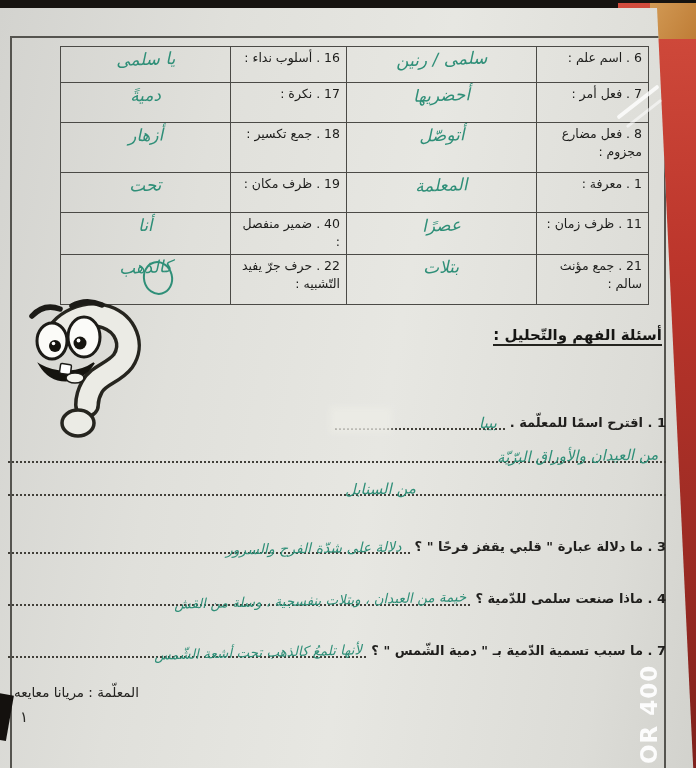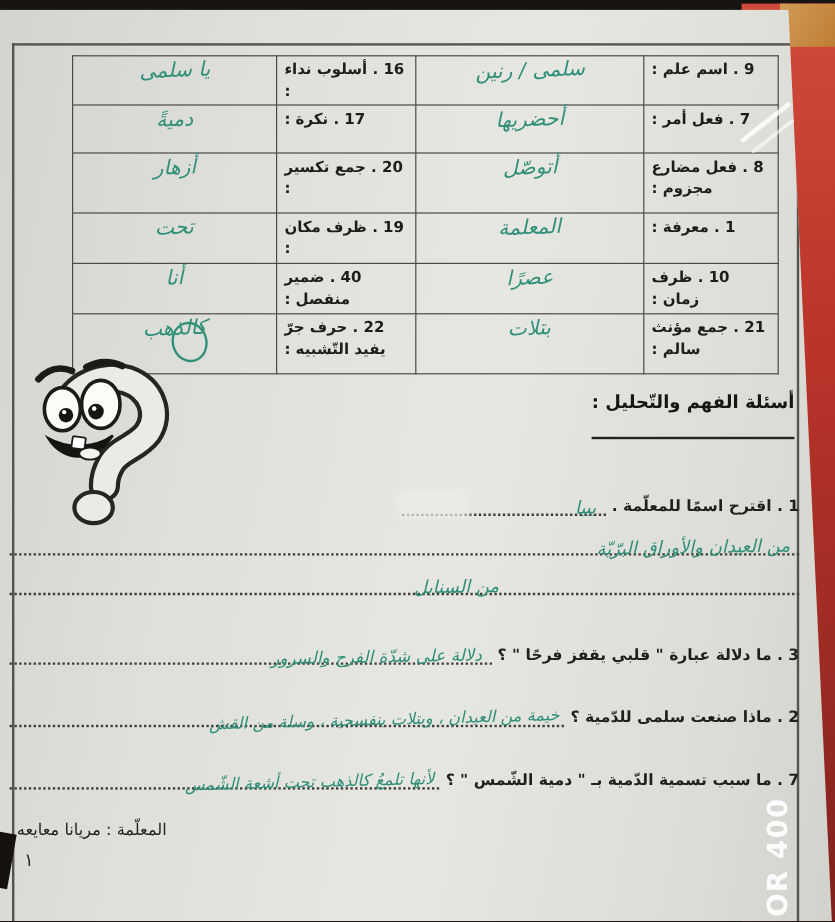--- a/index.html
+++ b/index.html
@@ -17,32 +17,32 @@
   .paper{position:absolute;left:0;top:8px;width:696px;height:760px;
     background:linear-gradient(100deg,#d3d3cf 0%,#e0e0db 28%,#e7e7e2 55%,#dcdcd7 86%,#d2d2cd 100%);
     clip-path:polygon(0 0,94.4% 0,99.6% 100%,0 100%);}
   .frame{position:absolute;left:10px;right:30px;top:28px;height:980px;
     border:2px solid #55544f;border-bottom:0;}
 
   
   table.gram{position:absolute;left:60px;right:48px;top:38px;width:588px;
     border-collapse:collapse;direction:rtl;table-layout:fixed;}
   table.gram td{border:1.8px solid #4b4a46;padding:2px 6px;vertical-align:top;}
-  td.lbl{font-size:12.5px;font-weight:700;color:#1d1d1b;text-align:left;line-height:1.45;}
+  td.lbl{font-size:12.5px;font-weight:400;color:#1d1d1b;text-align:right;line-height:1.45;}
   td.ans{text-align:center;vertical-align:middle;position:relative;}
   .ink{color:#2f8f78;font-style:italic;}
   td.ans .ink{display:inline-block;font-size:17px;transform:rotate(-2deg);letter-spacing:.5px;}
   tr.h1{height:36px} tr.h2{height:40px} tr.h3{height:50px}
   tr.h4{height:40px} tr.h5{height:42px} tr.h6{height:50px}
   .circle-mark{position:absolute;right:34%;top:6px;width:26px;height:30px;
     border:2.5px solid #2f8f78;border-radius:50%;transform:rotate(-14deg);}
 
   
   .sec-title{position:absolute;right:34px;top:318px;direction:rtl;font-size:15px;
-    font-weight:700;color:#161614;border-bottom:2px solid #24241f;padding-bottom:20px;text-align:right;}
+    font-weight:700;color:#161614;border-bottom:2px solid #24241f;padding-bottom:0;text-align:right;}
 
   
   .questions{position:absolute;left:8px;right:30px;top:380px;direction:rtl;}
   .qline{display:flex;direction:rtl;align-items:flex-end;margin-bottom:10px;
     font-size:13px;font-weight:700;color:#201f1d;}
   .q-text{white-space:nowrap;padding-left:5px;margin-top:27px;}
   .dots{flex:1;border-bottom:2px dotted #413f39;position:relative;height:21px;text-align:right;}
   .dots.short{flex:none;width:170px;}
   .dots .ans{position:absolute;bottom:-4px;right:8px;white-space:nowrap;font-weight:400;
     font-size:15px;transform:rotate(-1deg);}
@@ -82,45 +82,45 @@
 
     <table class="gram">
       <colgroup>
           <col style="width:112px">
           <col style="width:190px">
           <col style="width:116px">
           <col style="width:170px">
         </colgroup>
       <tbody>
           <tr class="h1">
-        <td class="lbl">9 . اسم علم :</td>
+        <td class="lbl">6 . اسم علم :</td>
         <td class="ans"><span class="ink">سلمى / رنين</span></td>
         <td class="lbl">16 . أسلوب نداء :</td>
         <td class="ans"><span class="ink">يا سلمى</span></td>
       </tr>
       <tr class="h2">
         <td class="lbl">7 . فعل أمر :</td>
         <td class="ans"><span class="ink">أحضريها</span></td>
         <td class="lbl">17 . نكرة :</td>
         <td class="ans"><span class="ink">دميةً</span></td>
       </tr>
       <tr class="h3">
         <td class="lbl">8 . فعل مضارع مجزوم :</td>
         <td class="ans"><span class="ink">أتوصّل</span></td>
-        <td class="lbl">20 . جمع تكسير :</td>
+        <td class="lbl">18 . جمع تكسير :</td>
         <td class="ans"><span class="ink">أزهار</span></td>
       </tr>
       <tr class="h4">
         <td class="lbl">1 . معرفة :</td>
         <td class="ans"><span class="ink">المعلمة</span></td>
         <td class="lbl">19 . ظرف مكان :</td>
         <td class="ans"><span class="ink">تحت</span></td>
       </tr>
       <tr class="h5">
-        <td class="lbl">10 . ظرف زمان :</td>
+        <td class="lbl">11 . ظرف زمان :</td>
         <td class="ans"><span class="ink">عصرًا</span></td>
         <td class="lbl">40 . ضمير منفصل :</td>
         <td class="ans"><span class="ink">أنا</span></td>
       </tr>
       <tr class="h6">
         <td class="lbl">21 . جمع مؤنث سالم :</td>
         <td class="ans"><span class="ink">بتلات</span></td>
         <td class="lbl">22 . حرف جرّ يفيد التّشبيه :</td>
         <td class="ans">
           <span class="ink">كالذهب</span>
@@ -167,21 +167,21 @@
           <span class="ans ink mid">من السنابل</span>
         </span>
       </div>
       <div class="qline gap">
         <span class="q-text">3 . ما دلالة عبارة " قلبي يقفز فرحًا " ؟</span>
         <span class="dots">
           <span class="ans ink" style="font-size:14px">دلالة على شدّة الفرح والسرور</span>
         </span>
       </div>
       <div class="qline">
-        <span class="q-text">2 . ماذا صنعت سلمى للدّمية ؟</span>
+        <span class="q-text">4 . ماذا صنعت سلمى للدّمية ؟</span>
         <span class="dots">
           <span class="ans ink long">خيمة من العيدان ، وبتلات بنفسجية ، وسلة من القش</span>
         </span>
       </div>
       <div class="qline">
         <span class="q-text">7 . ما سبب تسمية الدّمية بـ " دمية الشّمس " ؟</span>
         <span class="dots">
           <span class="ans ink long">لأنها تلمعُ كالذهب تحت أشعة الشّمس</span>
         </span>
       </div>

